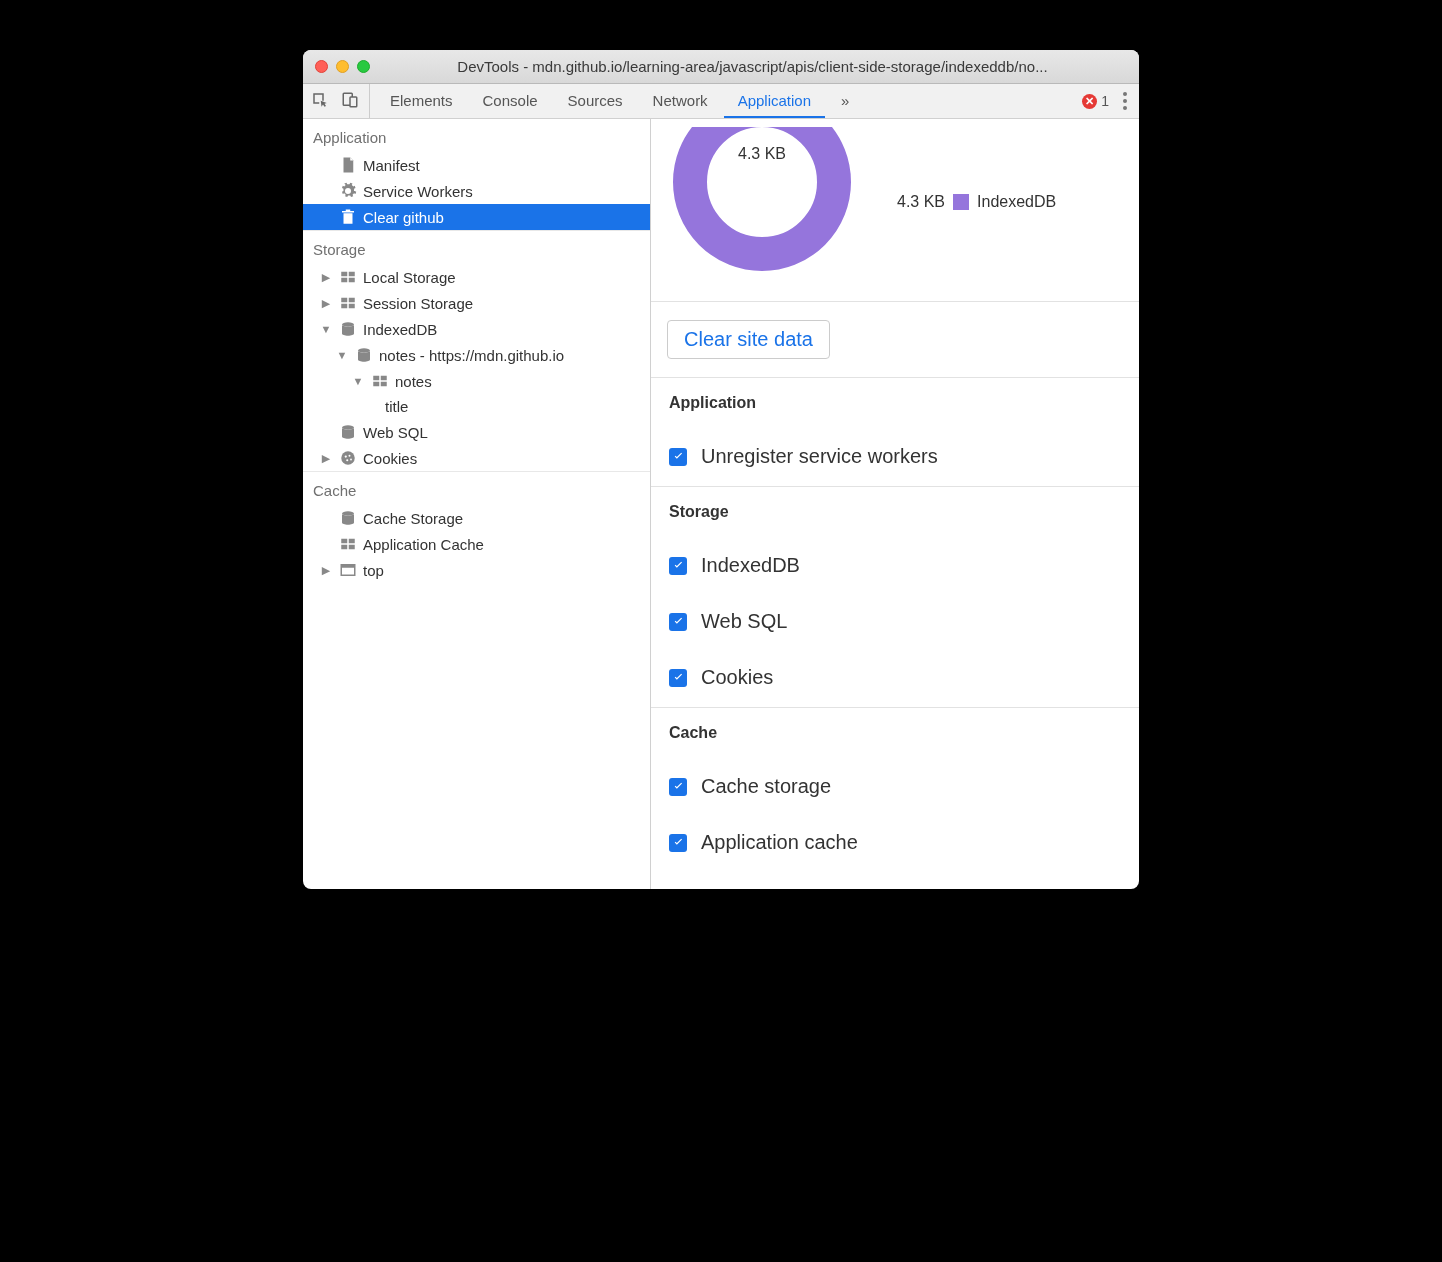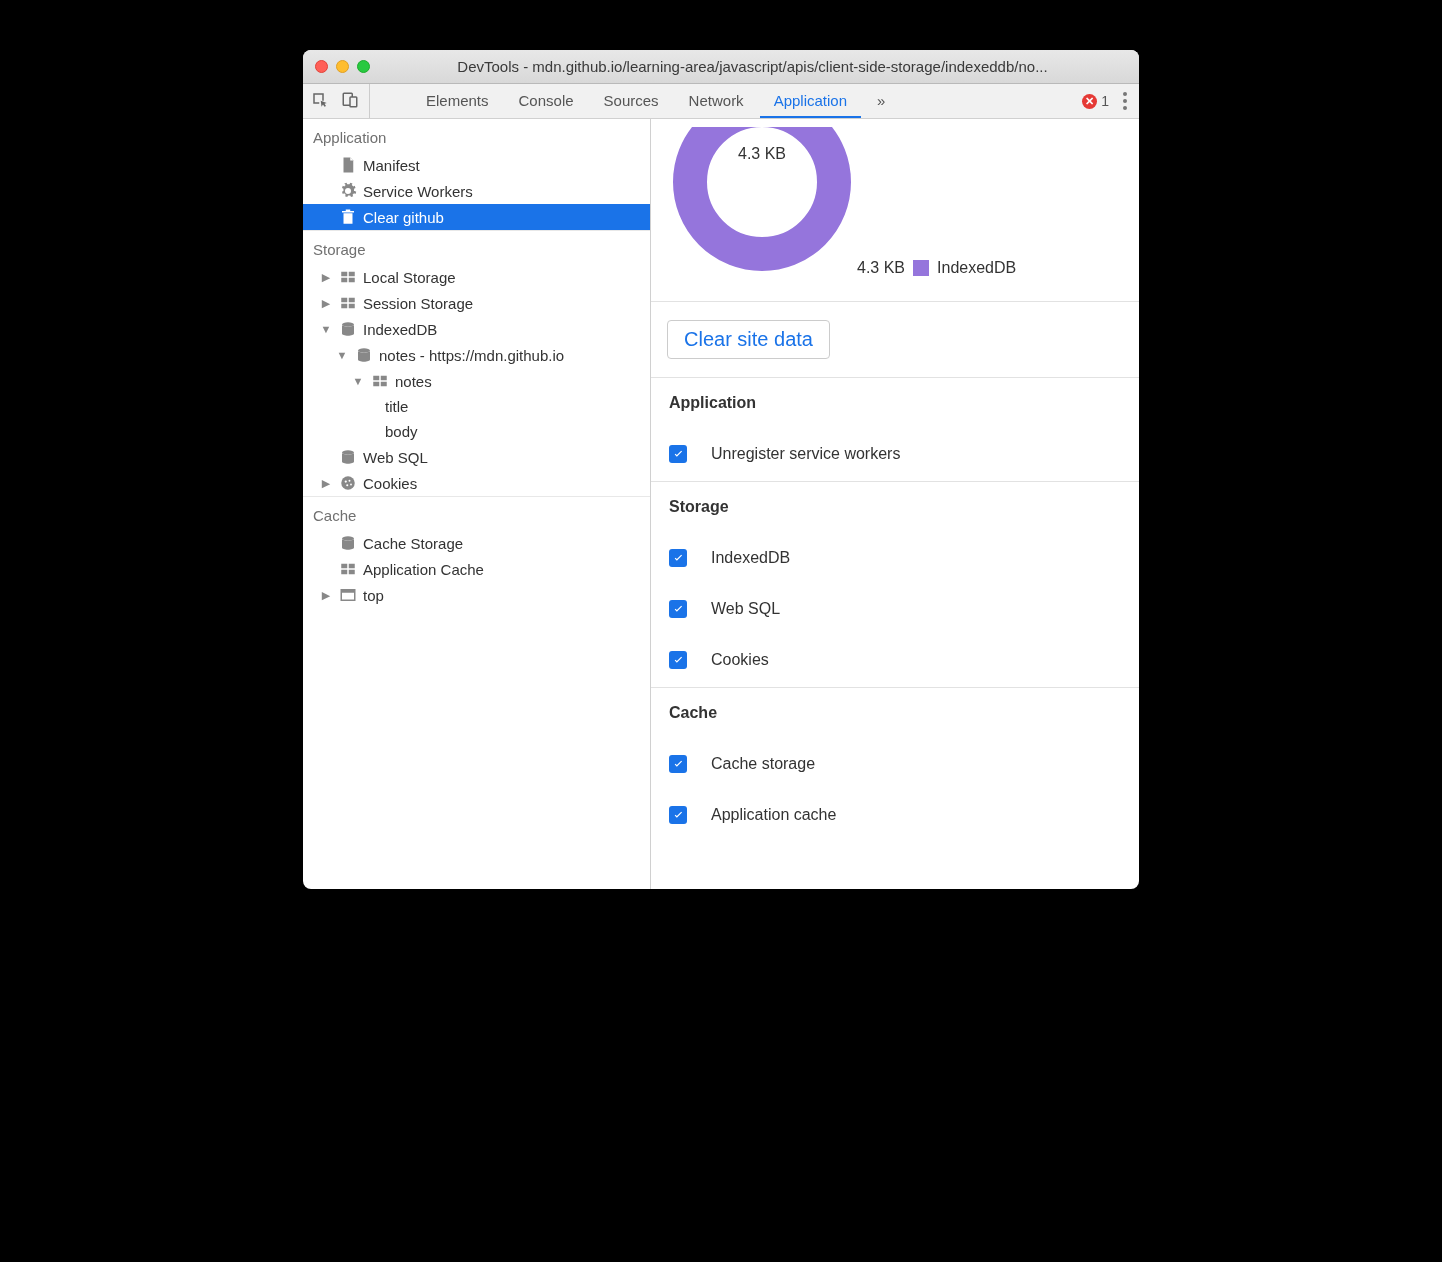--- a/index.html
+++ b/index.html
@@ -35,21 +35,20 @@
 .light.red { background:#ff5f57; border:1px solid #e24238; }
 .light.yellow { background:#ffbd2e; border:1px solid #e0a024; }
 .light.green { background:#28c940; border:1px solid #1dad2c; }
 .titlebar-title { flex:1; text-align:center; color:#3a3a3a; font-size:15px; white-space:nowrap; overflow:hidden; text-overflow:ellipsis; padding:0 12px;}
 .toolbar {
   height: 35px;
   background: #f1f1f1;
   border-bottom: 1px solid #d0d0d0;
   display: flex;
   padding: 0 8px;
-  gap: 36px;
 }
 .toolbar-icons { display:flex; align-items:center; gap:12px; padding-right:10px; border-right:1px solid #ccc; height:100%; margin-right:6px; }
 .toolbar svg { width:18px; height:18px; }
 .tabs { display:flex; align-items:center; height:100%; gap:2px; }
 .tab {
   padding: 0 14px;
   height: 100%;
   display:flex; align-items:center;
   color:#555;
   font-size:15px;
@@ -89,40 +88,40 @@
 .tree-item.selected { background:#1a73e8; color:#fff; }
 .tree-item.selected svg path, .tree-item.selected svg rect { fill:#fff; }
 .tree-item .arrow { width:14px; display:flex; align-items:center; justify-content:center; color:#888; font-size:11px; }
 .tree-item.selected .arrow { color:#fff; }
 .tree-item .icon-slot { width:18px; height:18px; display:flex; align-items:center; justify-content:center; }
 .indent-1 { padding-left: 16px; }
 .indent-2 { padding-left: 32px; }
 .indent-3 { padding-left: 48px; }
 .indent-5 { padding-left: 82px; }
 .content { flex:1; overflow-y:auto; }
-.donut-row { display:flex; align-items:flex-end; padding: 8px 16px 24px; border-bottom:1px solid #e2e2e2;}
+.donut-row { display:flex; align-items:center; padding: 8px 16px 24px; gap:40px; border-bottom:1px solid #e2e2e2;}
 .donut { position:relative; width:190px; height:150px; overflow:hidden; }
 .donut svg { position:absolute; top:-40px; left:0; }
 .donut-label { position:absolute; top:18px; left:0; width:190px; text-align:center; font-size:16px; color:#333; }
 .legend { display:flex; align-items:center; gap:8px; font-size:16px; color:#333;}
 .swatch { width:16px; height:16px; background:#9575dc; }
 .clear-row { padding: 18px 16px; border-bottom:1px solid #e2e2e2; }
 .clear-btn {
   border:1px solid #ccc;
   background:#fff;
   color:#1a73e8;
   font-size:20px;
   padding:7px 16px;
   border-radius:4px;
   cursor:pointer;
 }
 .opt-section { padding: 16px 18px 18px; border-bottom:1px solid #e2e2e2; }
 .opt-section:last-child { border-bottom:none; }
 .opt-heading { font-weight:bold; font-size:16px; color:#333; margin-bottom:12px; }
-.opt-item { display:flex; align-items:center; gap:24px; margin-bottom:18px; font-size:16px; color:#333;margin-top:33px; }
+.opt-item { display:flex; align-items:center; gap:14px; margin-bottom:18px; font-size:20px; color:#333;margin-top:33px; }
 .opt-item:last-child{ margin-bottom:0; }
 .cb {
   width:18px; height:18px; border-radius:3px; background:#1a73e8;
   display:flex; align-items:center; justify-content:center;
 }
 .cb svg { width:13px; height:13px; }
 </style>
 </head>
 <body>
 
@@ -257,23 +256,20 @@
               <rect x="13" y="5" width="8" height="6" fill="#888"></rect>
               <rect x="3" y="13" width="8" height="6" fill="#888"></rect>
               <rect x="13" y="13" width="8" height="6" fill="#888"></rect>
             </svg>
           </span>
         <span>notes</span>
       </div>
       <div class="tree-item indent-5">
         <span>title</span>
       </div>
-      <div class="tree-item indent-5">
-        <span>body</span>
-      </div>
       <div class="tree-item indent-1">
         <span class="arrow"></span>
         <span class="icon-slot">
             <svg viewBox="0 0 24 24">
               <ellipse cx="12" cy="6" rx="8" ry="3" fill="#888"></ellipse>
               <path fill="#888" d="M4 6v12c0 1.7 3.6 3 8 3s8-1.3 8-3V6c0 1.7-3.6 3-8 3s-8-1.3-8-3z"></path>
             </svg>
           </span>
         <span>Web SQL</span>
       </div>

